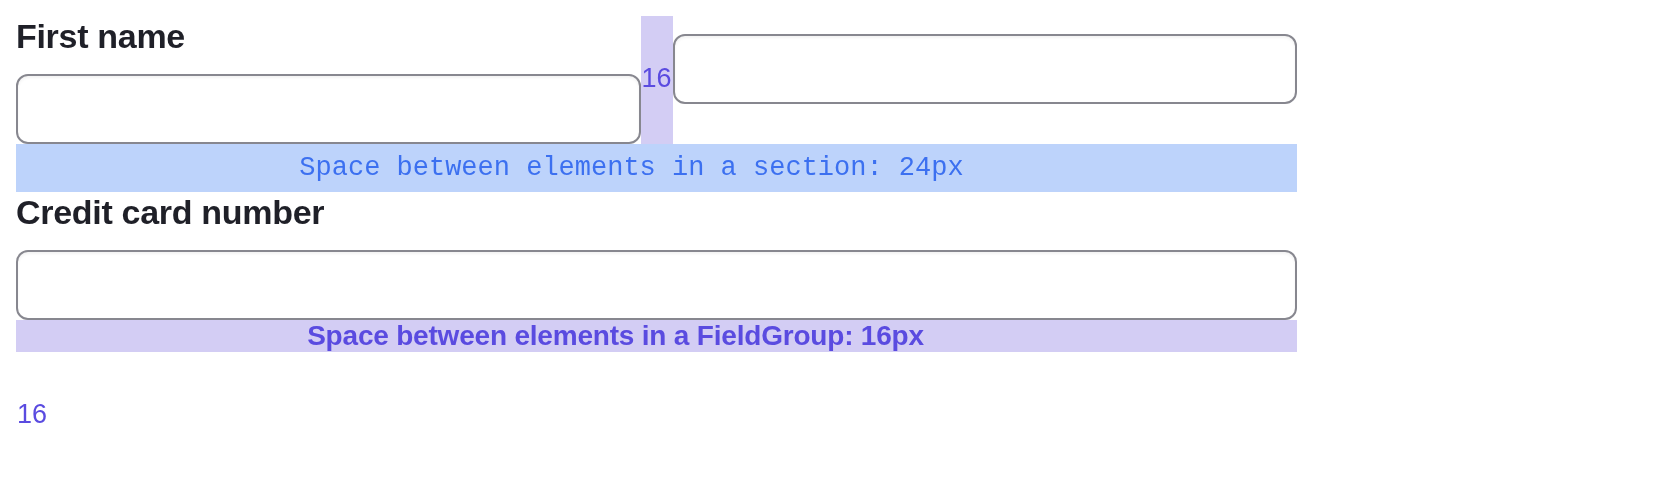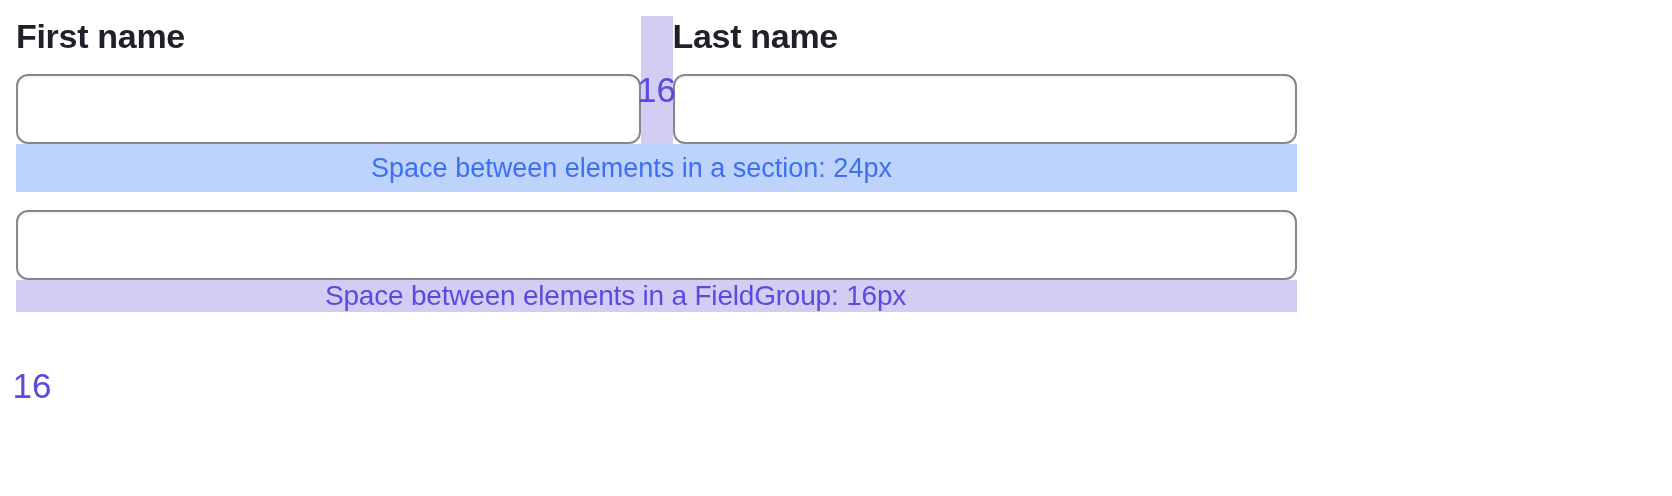--- a/index.html
+++ b/index.html
@@ -37,65 +37,65 @@
     font-family:"Liberation Sans", sans-serif;
     font-size:30px;color:#1f2028;padding:0 20px;
     outline:none;
   }
   .v-gap{
     flex:0 0 32px;width:32px;
     background:var(--gap-highlight);
     position:relative;
   }
   .gap-num{
-    position:absolute;top:60px;left:50%;transform:translateX(-50%);
-    font-size:35px;line-height:28px;font-weight:500;
+    position:absolute;top:48px;left:50%;transform:translateX(-50%);
+    font-size:27px;line-height:28px;font-weight:500;
     color:var(--gap-text);
   }
   .spacer{
     width:100%;display:flex;align-items:center;justify-content:center;
     padding-right:82px;
   }
   .section-spacer{height:48px;background:var(--section-highlight);}
   .section-spacer .spacer-text{
-    font-family:Liberation Sans, sans-serif;
+    font-family:Liberation Mono, monospace;
     font-size:27px;color:var(--section-text);margin-left:32px;
   }
   .group-spacer{height:32px;background:var(--gap-highlight);}
   .group-spacer .spacer-text{
-    font-size:28px;font-weight:400;color:var(--gap-text);
+    font-size:28px;font-weight:700;color:var(--gap-text);
     letter-spacing:-0.2px;
   }
 </style>
 </head>
 <body>
 
 <div class="page">
   <div class="content">
 
     <div class="field-row">
       <div class="field">
         <label class="field-label">First name</label>
         <input class="text-input" type="text" aria-label="First name" value="" style="">
       </div>
       <div class="v-gap">
         <span class="gap-num">16</span>
       </div>
       <div class="field">
-        <label class="field-label">Last name</label>
         <input class="text-input" type="text" aria-label="Last name" value="" style="">
       </div>
     </div>
 
     <div class="spacer section-spacer">
       <span class="spacer-text">Space between elements in a section: 24px</span>
     </div>
 
     <div class="field-row">
       <div class="field">
+        <label class="field-label">Credit card number</label>
         <input class="text-input" type="text" aria-label="Credit card number" value="" style="">
       </div>
     </div>
 
     <div class="spacer group-spacer">
       <span class="spacer-text">Space between elements in a FieldGroup: 16px</span>
     </div>
 
     <div class="field-row">
       <div class="v-gap">

